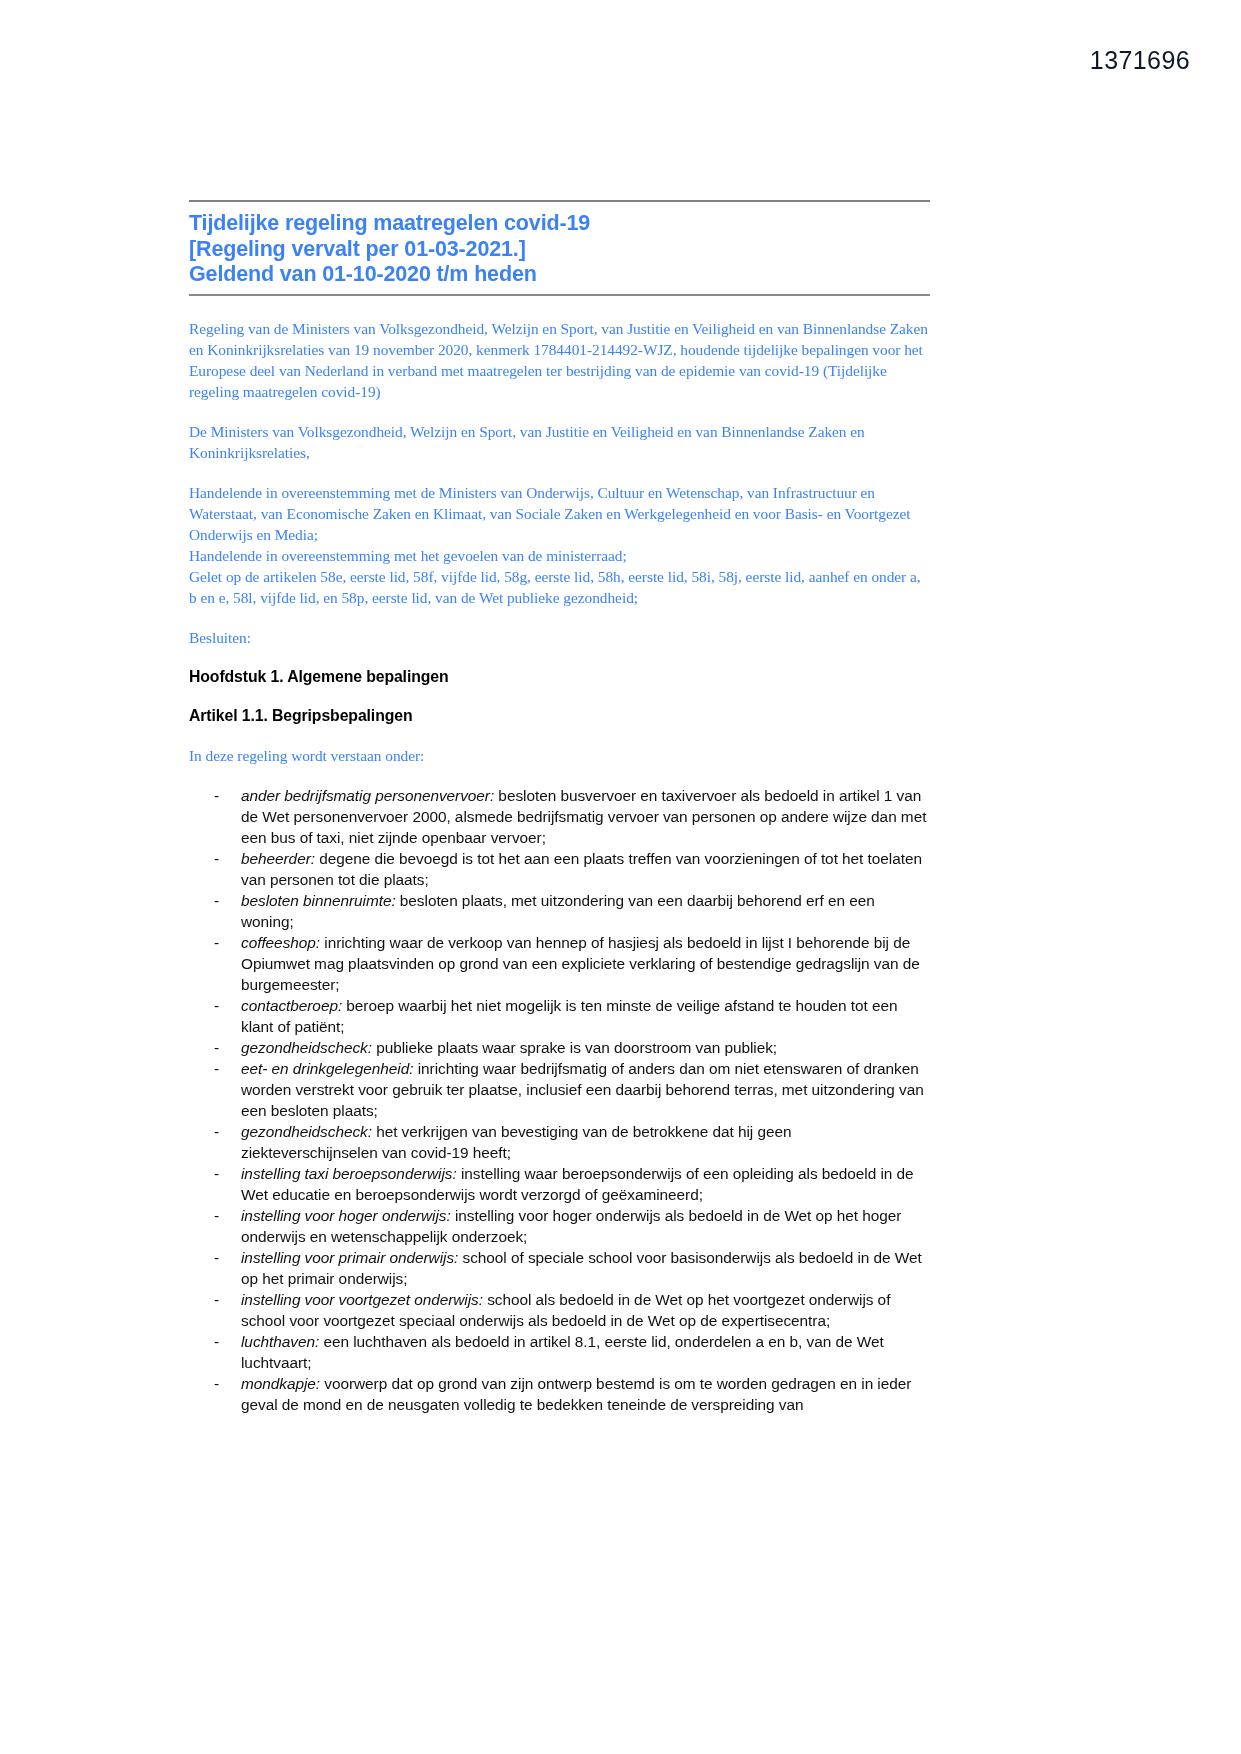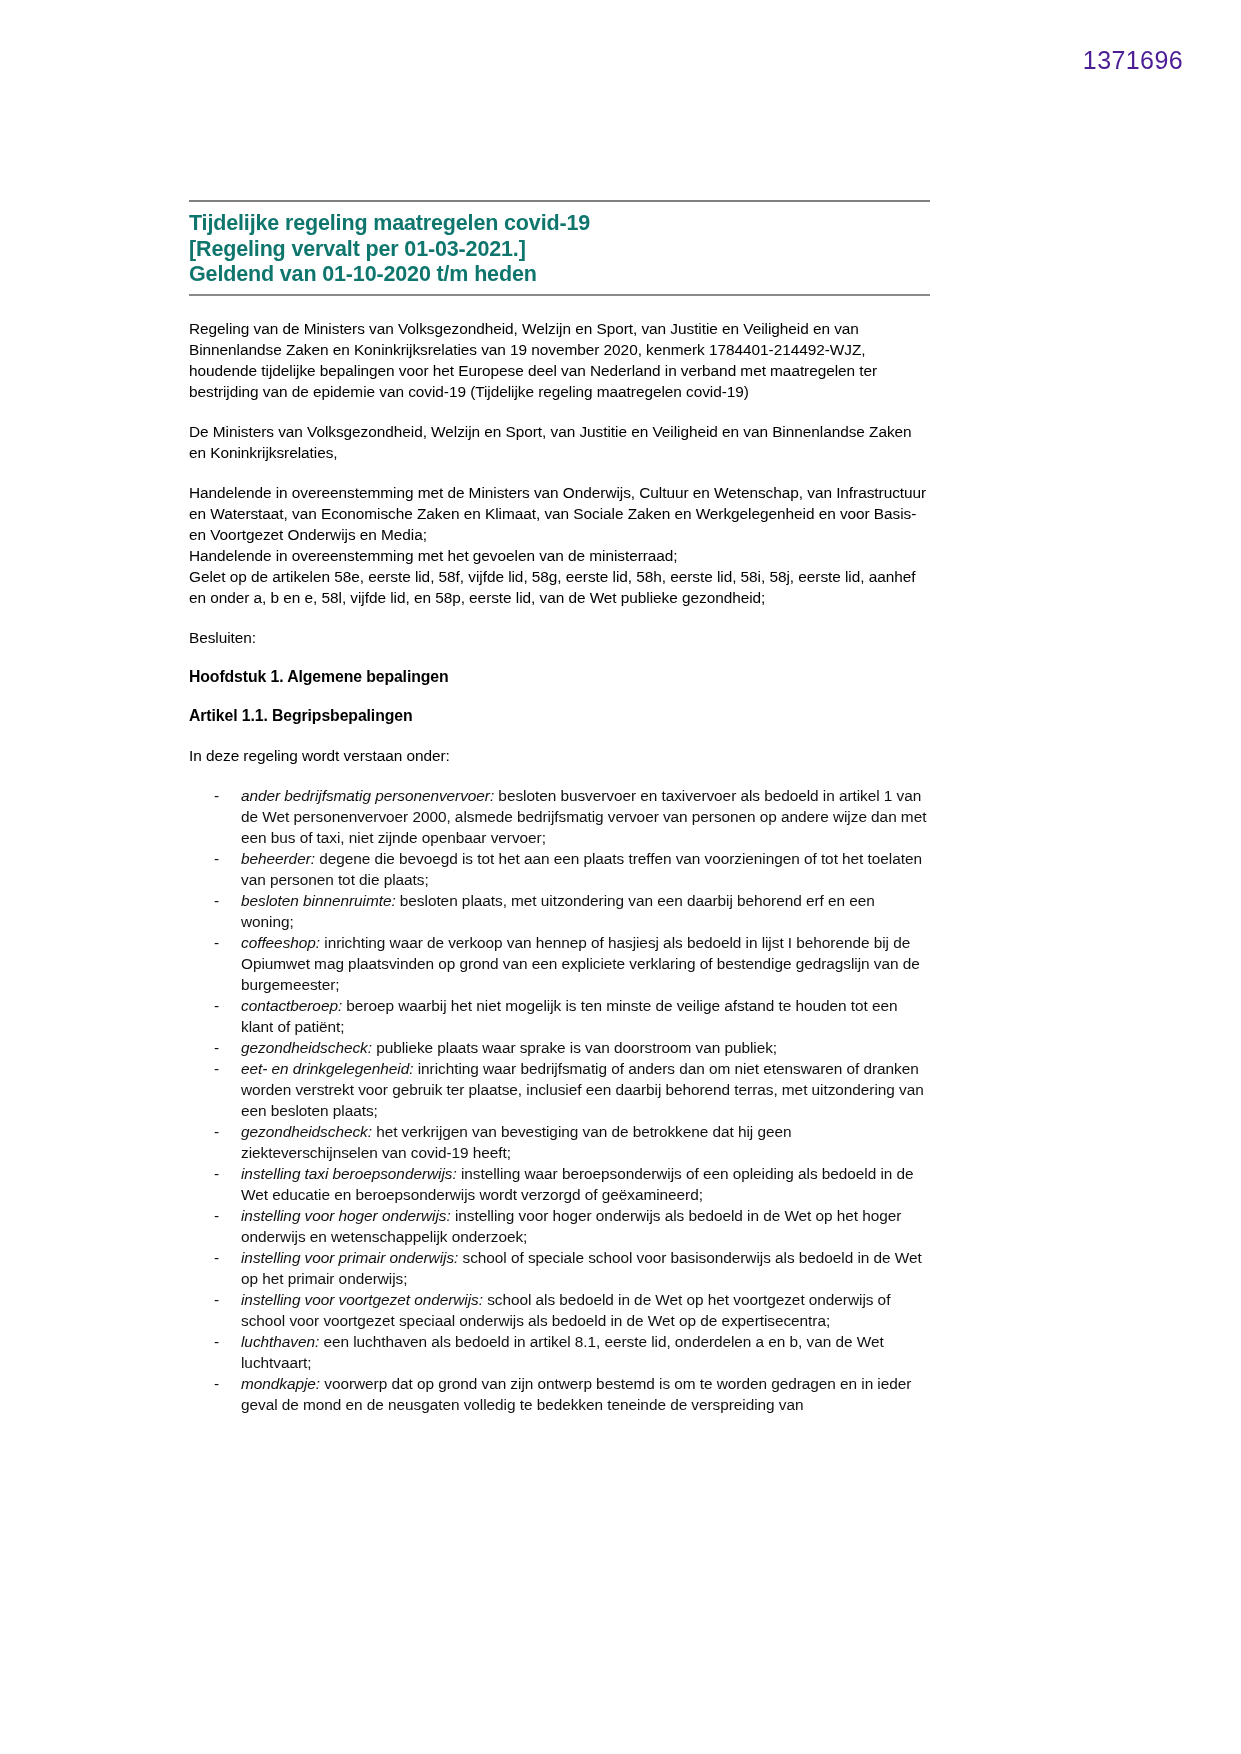--- a/index.html
+++ b/index.html
@@ -19,24 +19,24 @@
   .page {
     position: absolute;
     inset: 0;
     background: #fff;
   }
 
   
   .doc-number {
     position: absolute;
     top: 46px;
-    right: 58px;
+    right: 51px;
     font-size: 25px;
     letter-spacing: 0.4px;
-    color: #4c1d95;
+    color: #0f172a;
   }
 
   
   .content {
     position: absolute;
     left: 189px;
     top: 200px;
     width: 741px;
   }
 
@@ -49,32 +49,33 @@
 
   .title-block {
     padding: 9px 0 6px 0;
   }
   .title-line {
     font-family: "Liberation Sans Narrow", "Liberation Sans", sans-serif;
     font-weight: bold;
     font-size: 21.5px;
     line-height: 25.5px;
     letter-spacing: -0.15px;
-    color: #0f766e;
+    color: #3b82f6;
     white-space: nowrap;
   }
 
   .spacer-after-rule { height: 22px; }
 
   p.para {
     margin: 0 0 19px 0;
     font-size: 15.4px;
     line-height: 21.0px;
-    color: #000000;
+    color: #3b82f6;
     letter-spacing: -0.05px;
+    font-family: Liberation Serif, serif;
   }
   p.para.tight { margin-bottom: 0; }
 
   h3.heading {
     margin: 9px 0 19px 0;
     font-family: "Liberation Sans Narrow", "Liberation Sans", sans-serif;
     font-weight: bold;
     font-size: 15.8px;
     line-height: 20px;
     letter-spacing: -0.1px;

